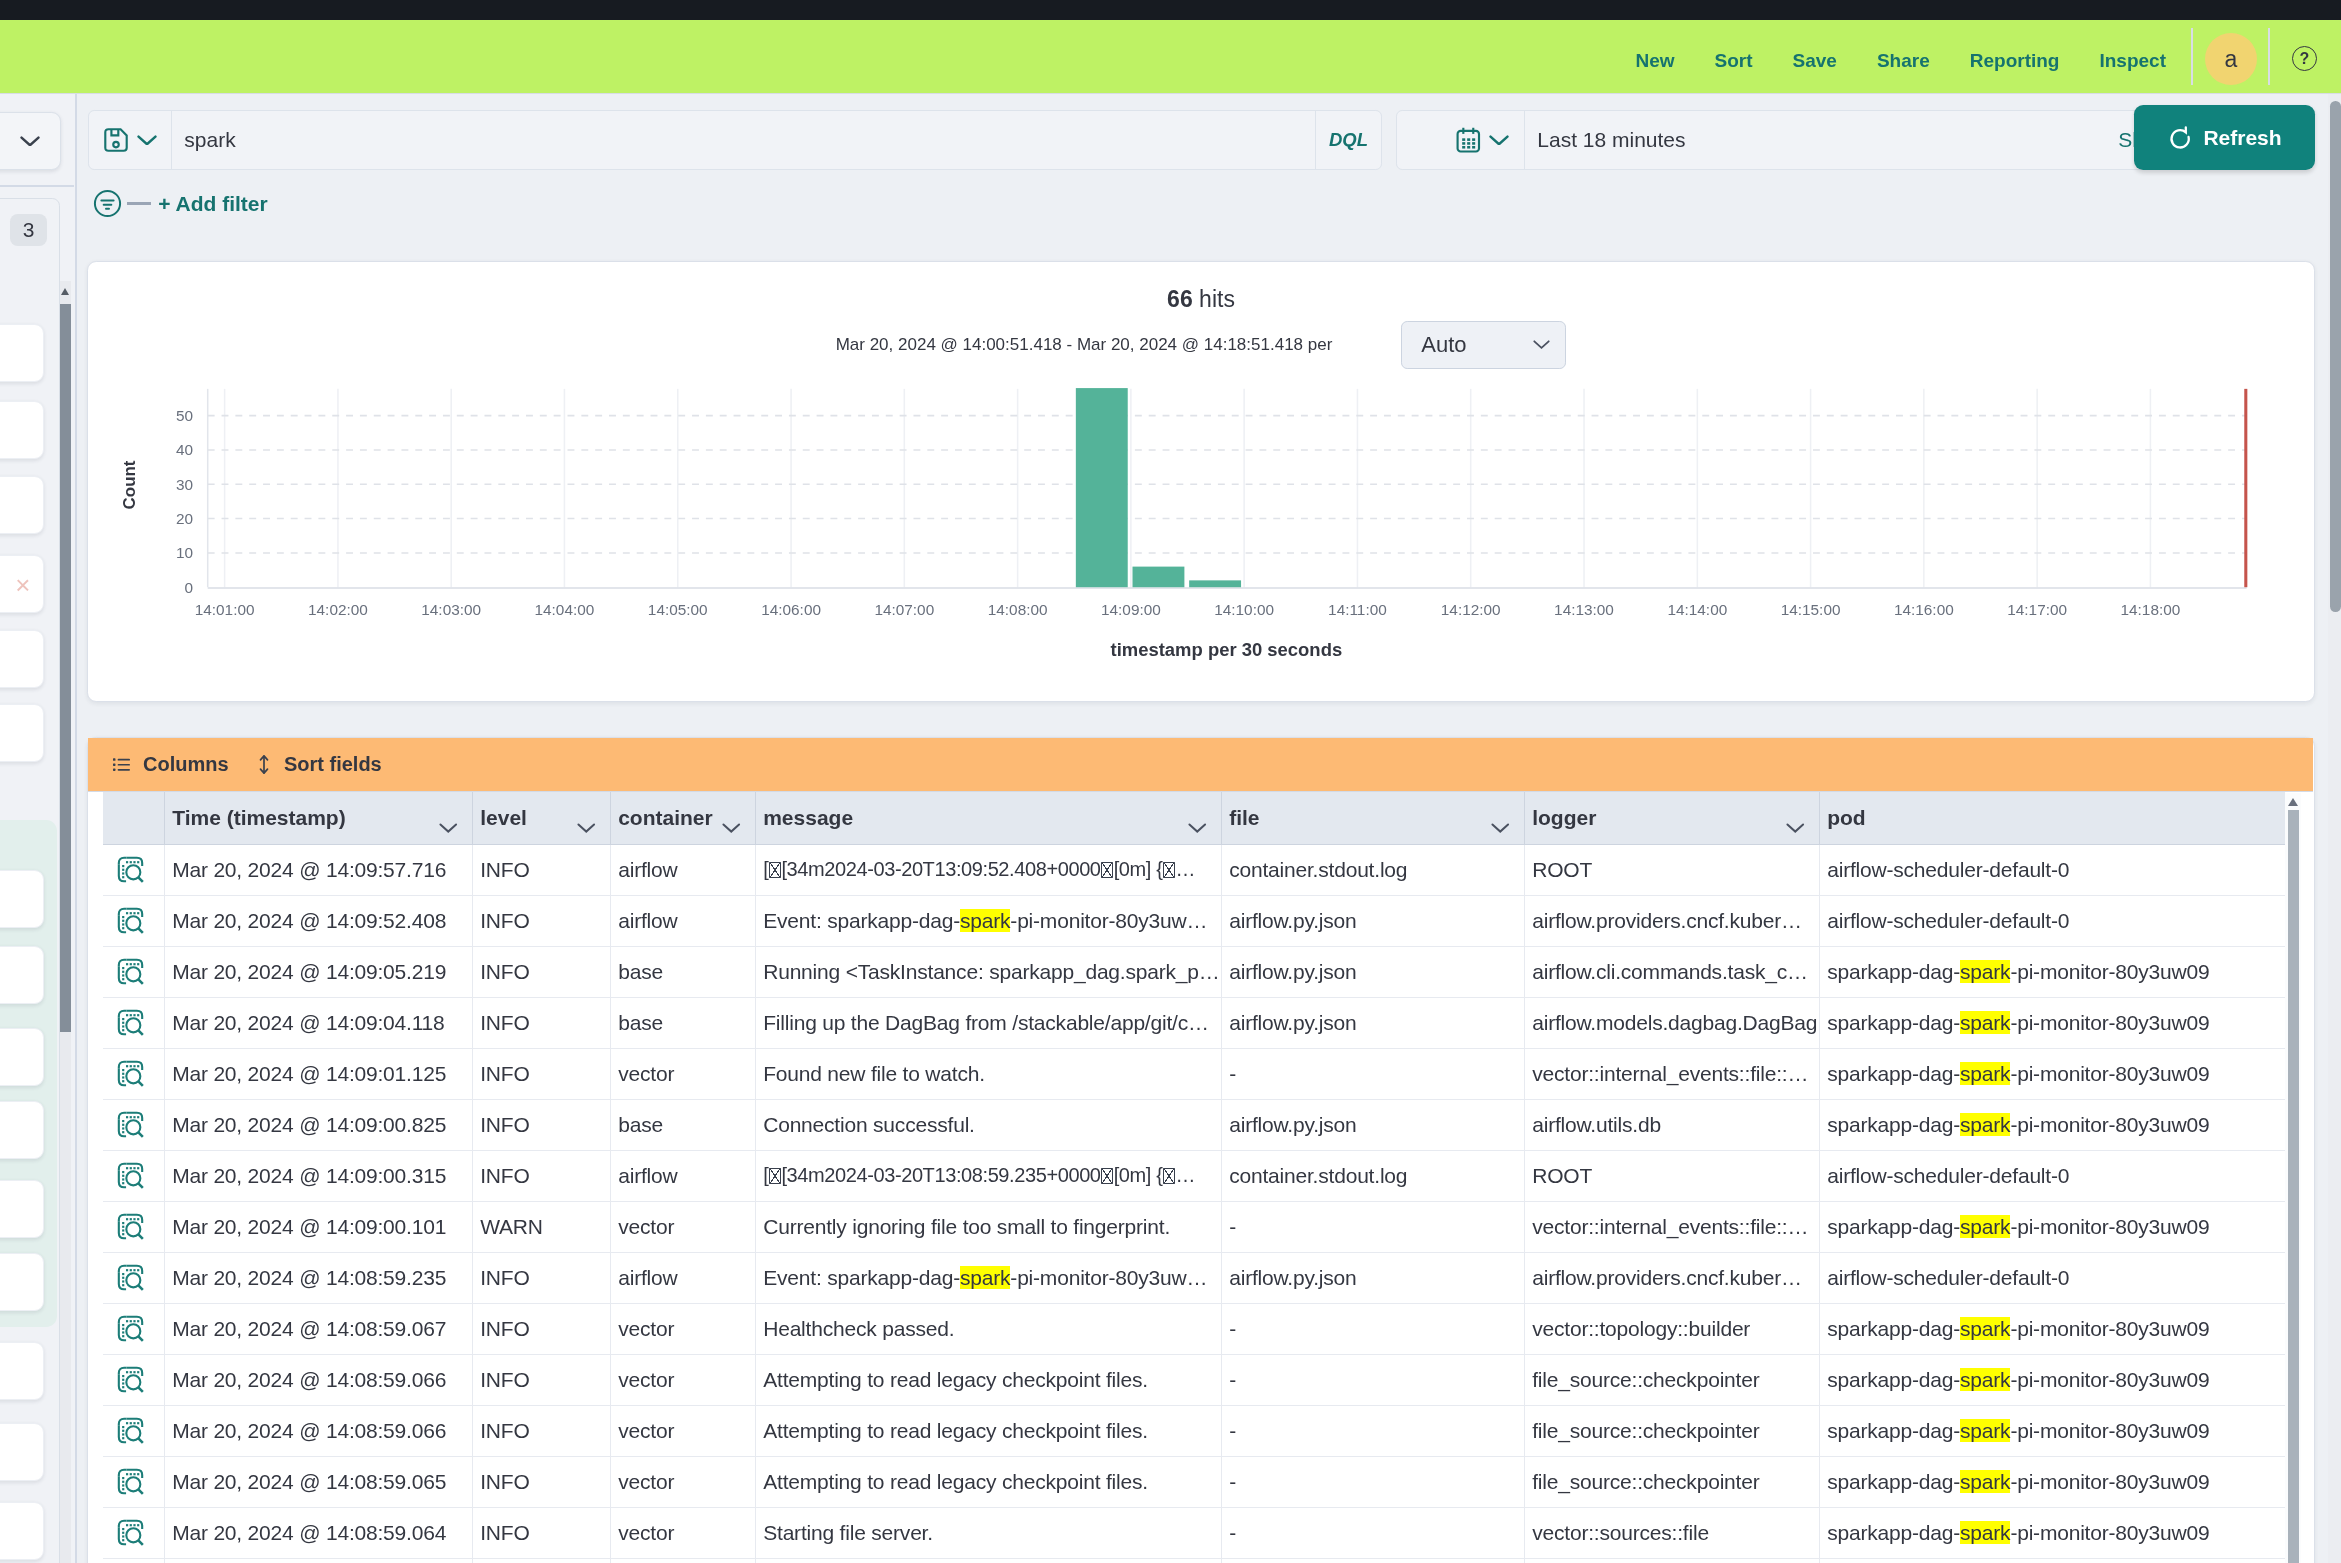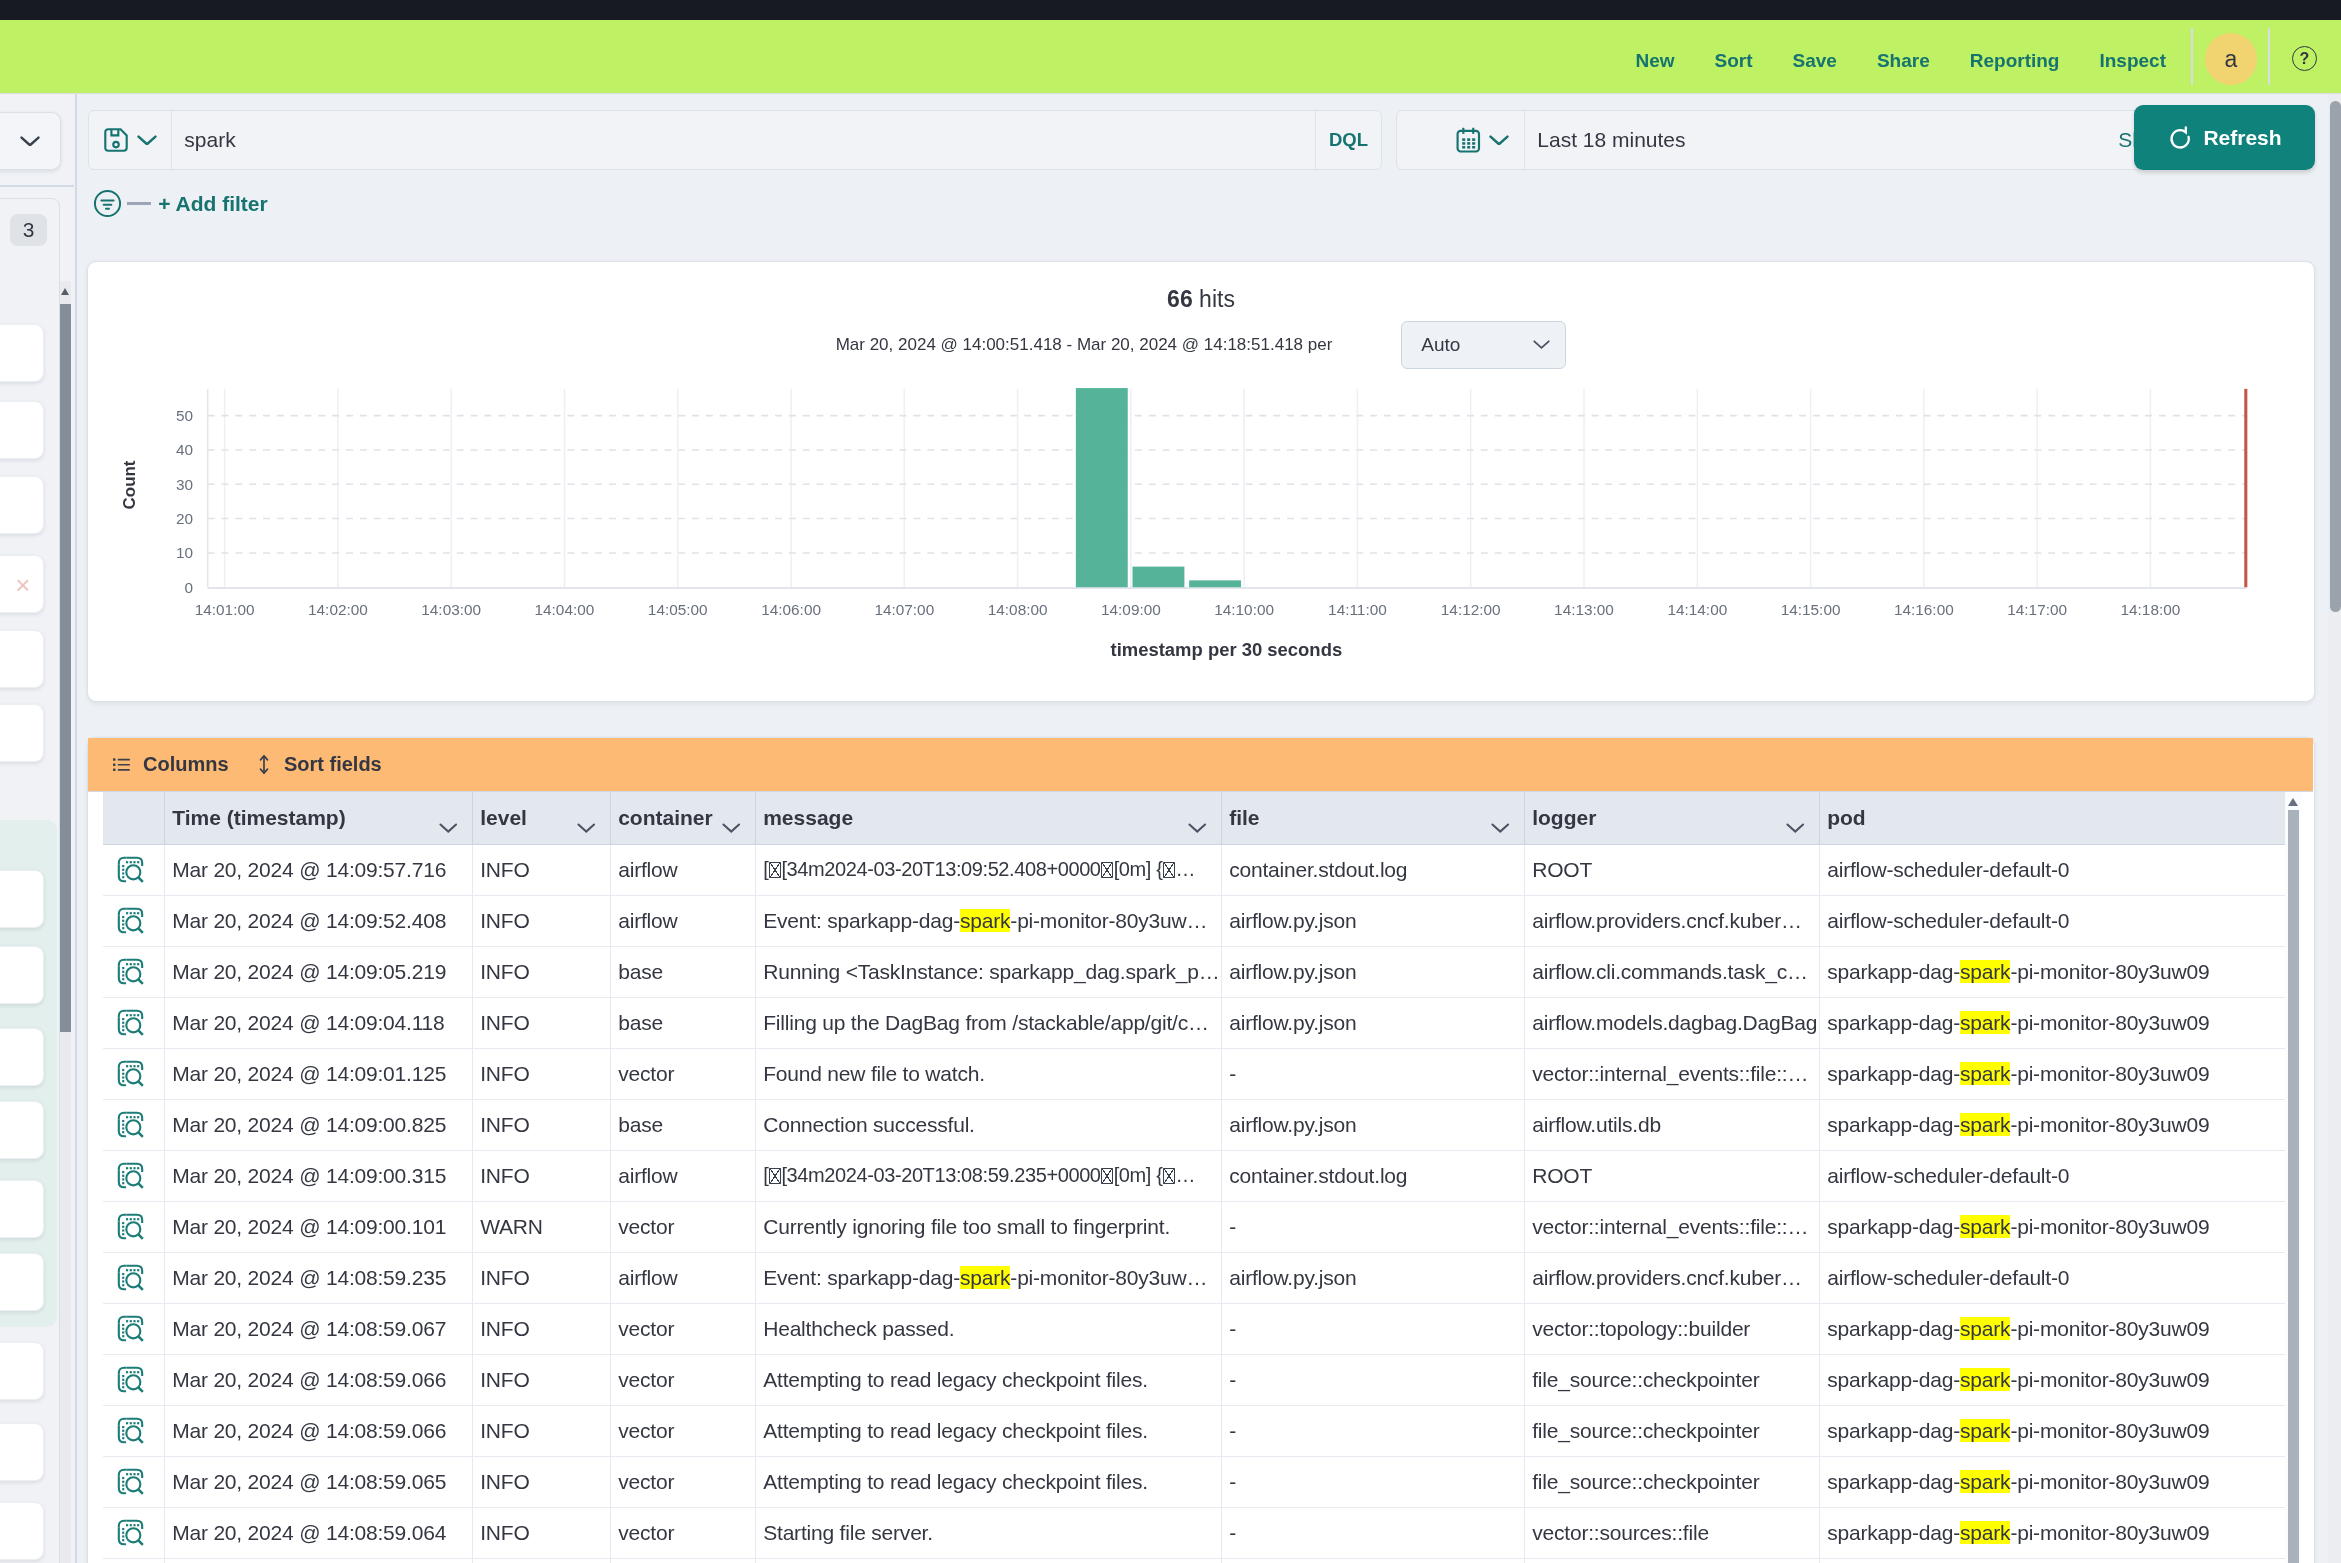--- a/index.html
+++ b/index.html
@@ -28,40 +28,40 @@
 #tint { left:-15.4px; top:820px; width:72px; height:507px; background:#e2efec; border-radius:10.8px; }
 #strack { left:60px; top:281px; width:10.8px; height:1282px; background:#e8eaee; }
 #sthumb { left:60px; top:304px; width:10.8px; height:728px; background:#848e99; }
 #sarrow { left:61px; top:288px; width:0; height:0; border-left:4.6px solid transparent; border-right:4.6px solid transparent; border-bottom:7.7px solid #565d66; }
 
 .bar { top:110px; height:60px; background:#f1f3f7; border:1.5px solid #dde3eb; border-radius:6.2px; display:flex; align-items:center; }
 #qbar { left:88px; width:1294px; }
 #qpre { width:83px; display:flex; align-items:center; justify-content:center; gap:8.5px; align-self:stretch; border-right:1.5px solid #dde3eb; }
 #qtext { margin-left:12.3px; font-size:21px; flex:1; }
 #dql { width:66px; text-align:center; font-size:18.5px; font-weight:bold; color:#16736f; align-self:stretch;
-  border-left:1.5px solid #dde3eb; display:flex; align-items:center; justify-content:center; }
+  border-left:1.5px solid #dde3eb; display:flex; align-items:center; justify-content:center;font-style:italic; }
 #dbar { left:1396px; width:847px;padding-left:44px; }
 #dpre { width:84px; display:flex; align-items:center; justify-content:center; gap:7.7px; align-self:stretch; border-right:1.5px solid #dde3eb; }
 #dtext { margin-left:12.3px; font-size:21px; flex:1; }
 #showdates { margin-right:14px; font-size:21px; color:#16736f; }
 #refresh { left:2134px; top:105px; width:181px; height:65px; background:#10827c; border-radius:9.2px;
   box-shadow:0 2.3px 4.6px rgba(0,0,0,.14); display:flex; align-items:center; justify-content:center; gap:10px;
   color:#fff; font-size:21px; font-weight:bold; }
 #addfilter { left:93px; top:189px; height:29px; display:flex; align-items:center; }
 #afdash { width:24.6px; height:2.3px; background:#9aa5b5; margin-left:4.6px; }
 #aflabel { margin-left:7px; font-size:21px; font-weight:bold; color:#16736f; }
 
 .panel { background:#fff; border:1.5px solid #dbe0e9; border-radius:9.2px; box-shadow:0 1.5px 4.6px rgba(30,40,60,.07); }
 #hitspanel { left:87px; top:261px; width:2228px; height:441px; }
 #hitstitle { left:87px; top:286px; width:2228px; text-align:center; font-size:23px; }
 #hitstitle b { font-weight:bold; }
 #rangerow { left:87px; top:321px; width:2228px; display:flex; align-items:center; justify-content:center; gap:69px; }
 #rangetxt { font-size:17px; }
 #autobox { width:165px; height:48px; background:#eef1f6; border:1.5px solid #ccd4e0; border-radius:6.2px;
-  display:flex; align-items:center; font-size:19px; padding:0 15.4px 0 19px; justify-content:space-between; }
+  display:flex; align-items:center; font-size:22px; padding:0 15.4px 0 19px; justify-content:space-between; }
 #tablepanel { left:87px; top:737px; width:2228px; height:832px; border-radius:9.2px 9.2px 0 0; overflow:hidden; }
 #ttoolbar { left:88px; top:738px; width:2225px; height:54px; background:#fdba74; border-bottom:1.5px solid #d3dae6;
   display:flex; align-items:center; }
 .tbtn { display:flex; align-items:center; gap:13px; font-size:20px; font-weight:600; color:#343741; }
 
 #gridwrap { left:103px; top:792px; width:2182px; height:772px; overflow:hidden; }
 table.grid { border-collapse:collapse; table-layout:fixed; width:2182px; }
 .grid th { height:52px; background:#e3e8ef; border-bottom:1.5px solid #cdd4df; border-right:1.5px solid #cdd4df;
   font-size:21px; font-weight:bold; color:#343741; text-align:left; padding:0 0 0 7.7px; position:relative; }
 .grid th:first-child { padding:0; }

